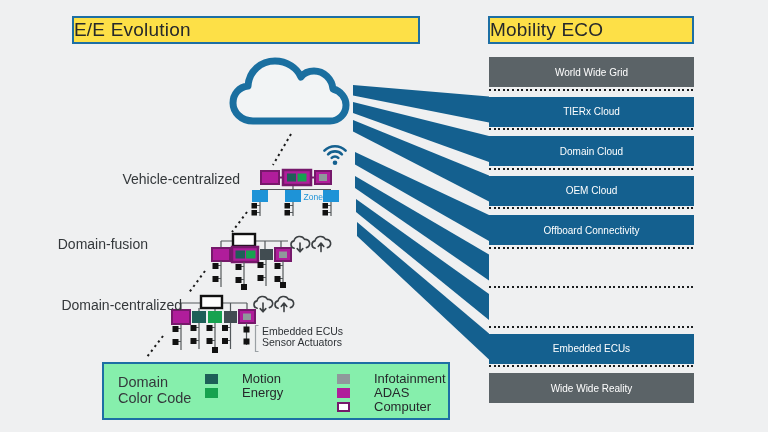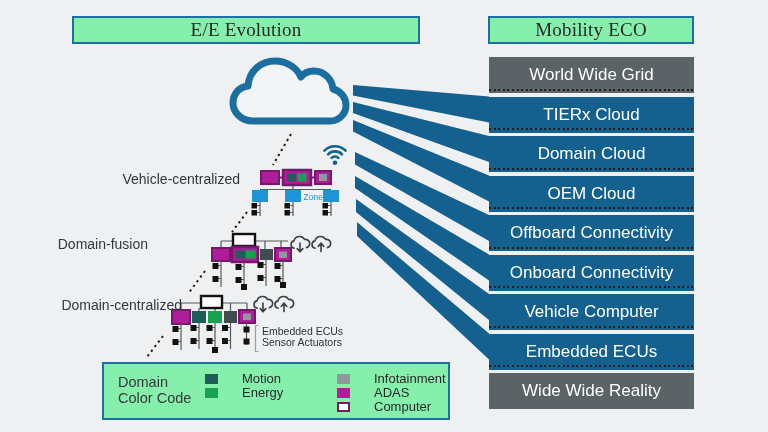--- a/index.html
+++ b/index.html
@@ -1,28 +1,28 @@
 <!DOCTYPE html>
 <html style="--bg: #eff0f1; --blue: #14608f; --bar-gray: #5b6367; --light-blue: #1e93d7; --magenta: #b01d9b; --purple: #76196b; --motion: #1d5f58; --energy: #16a24f; --body-comfort: #414c51; --infotainment: #8f989b; --cloud-stroke: #1a6fa0; --border-blue: #1d6fa4; --ink: #26292b; --label: #34383b;"><head>
 <meta charset="utf-8">
 <style>
   html,body{margin:0;padding:0;background:#eff0f1;}
   .stage{position:relative;width:768px;height:432px;background:var(--bg,#eff0f1);
          font-family:"Liberation Sans",sans-serif;overflow:hidden;}
   .stage svg{position:absolute;left:0;top:0;}
   svg text{font-family:"Liberation Sans",sans-serif;}
 
-  .titlebox{position:absolute;border:2px solid var(--border-blue);background:#86efac;
-            display:flex;align-items:center;justify-content:center;
-            font-size:19px;color:var(--ink);letter-spacing:.2px;font-family:Liberation Serif, serif;}
+  .titlebox{position:absolute;border:2px solid var(--border-blue);background:#fde047;
+            display:flex;align-items:center;justify-content:flex-start;
+            font-size:19px;color:var(--ink);letter-spacing:.2px;}
   .titlebox.left{left:72px;top:16px;width:344px;height:24px;}
   .titlebox.right{left:488px;top:16px;width:202px;height:24px;}
 
-  .bar{position:absolute;left:489px;width:205px;height:36px;display:flex;
-       align-items:center;justify-content:center;color:#fff;font-size:17px;}
+  .bar{position:absolute;left:489px;width:205px;height:30px;display:flex;
+       align-items:center;justify-content:center;color:#fff;font-size:10px;}
   .bar.blue{background:var(--blue);}
   .bar.gray{background:var(--bar-gray);}
   .dotsep{position:absolute;left:489px;width:205px;height:2px;
           background:repeating-linear-gradient(90deg,#1b1e20 0 2px,transparent 2px 4.6px);}
 
   .lvl{position:absolute;font-size:14px;color:var(--label);white-space:nowrap;}
   .ann{position:absolute;left:262px;font-size:10.5px;line-height:11px;
        color:#2e3236;white-space:nowrap;}
 
   .legend{position:absolute;left:82px;top:362px;width:344px;height:54px;
@@ -168,22 +168,20 @@
   </div>
   <div class="titlebox right">
     <span>Mobility ECO</span>
   </div>
 
   <div class="bar gray" style="top:57px">World Wide Grid</div>
   <div class="bar blue" style="top:96.5px">TIERx Cloud</div>
   <div class="bar blue" style="top:136px">Domain Cloud</div>
   <div class="bar blue" style="top:175.5px">OEM Cloud</div>
   <div class="bar blue" style="top:215px">Offboard Connectivity</div>
-  <div class="bar blue" style="top:254.5px">Onboard Connectivity</div>
-  <div class="bar blue" style="top:294px">Vehicle Computer</div>
   <div class="bar blue" style="top:333.5px">Embedded ECUs</div>
   <div class="bar gray" style="top:373px">Wide Wide Reality</div>
 
   <div class="dotsep" style="top:89px"></div>
   <div class="dotsep" style="top:128px"></div>
   <div class="dotsep" style="top:168px"></div>
   <div class="dotsep" style="top:207px"></div>
   <div class="dotsep" style="top:247px"></div>
   <div class="dotsep" style="top:286px"></div>
   <div class="dotsep" style="top:326px"></div>

